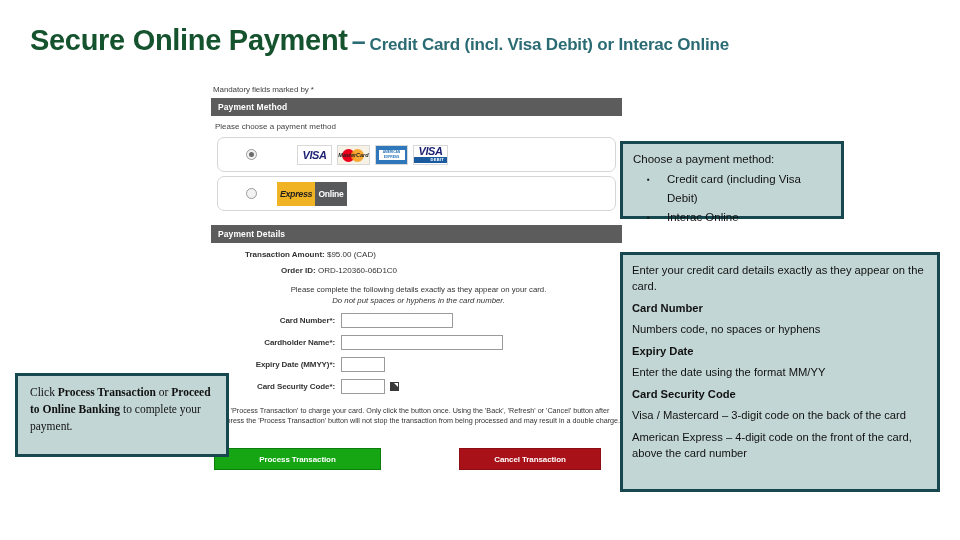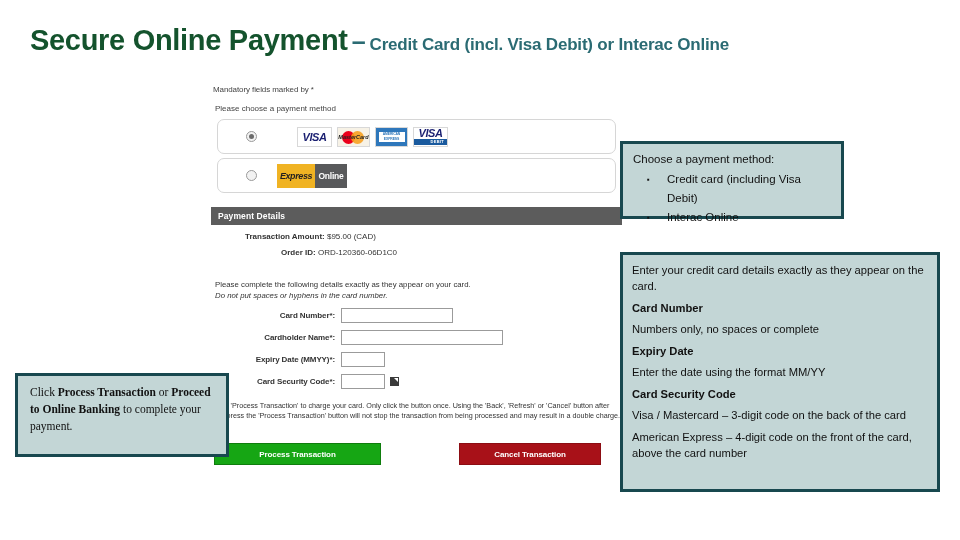--- a/index.html
+++ b/index.html
@@ -178,21 +178,21 @@
     letter-spacing: -0.2px;
   }
 
   
   .pd-line {
     font-size: 8px; color: #333; padding-left: 34px; margin-top: 7px;
     font-weight: bold;
   }
   .pd-line span.val { font-weight: normal; }
   .pd-note {
-    font-size: 7.8px; color: #333; padding-left: 4px; margin-top: 22px; line-height: 11px;
+    font-size: 7.8px; color: #333; padding-left: 4px; margin-top: 9px; line-height: 11px; text-align: center;
   }
   .pd-note .ital { font-style: italic; }
 
   .field-row {
     display: flex; align-items: center; margin-top: 7px;
   }
   .field-label {
     width: 124px; text-align: right; font-size: 8px; font-weight: bold;
     color: #333; padding-right: 6px; letter-spacing: -0.1px;
   }
@@ -262,20 +262,21 @@
 <body>
 
 <div id="page-title">
   <span class="main">Secure Online Payment</span><span class="dash">–</span><span class="sub">Credit Card (incl. Visa Debit) or Interac Online</span>
 </div>
 
 <div id="form-screenshot">
 
   <div class="mandatory-note">Mandatory fields marked by *</div>
 
+  <div class="section-bar">Payment Method</div>
   <div class="section-intro">Please choose a payment method</div>
 
   <div class="method-row">
     <div class="radio checked"></div>
     <div class="logos">
       <div class="logo logo-visa">VISA</div>
       <div class="logo logo-mc">
         <span class="mc-c1"></span>
           <span class="mc-c2"></span>
         <span class="mc-txt">MasterCard</span>
@@ -347,21 +348,21 @@
   <p class="head">Choose a payment method:</p>
   <ul>
     <li>Credit card (including Visa Debit)</li>
     <li>Interac Online</li>
   </ul>
 </div>
 
 <div class="callout" id="callout-details">
   <p class="txt">Enter your credit card details exactly as they appear on the card.</p>
   <p class="lbl">Card Number</p>
-  <p class="txt">Numbers only, no spaces or complete</p>
+  <p class="txt">Numbers code, no spaces or hyphens</p>
   <p class="lbl">Expiry Date</p>
   <p class="txt">Enter the date using the format MM/YY</p>
   <p class="lbl">Card Security Code</p>
   <p class="txt">Visa / Mastercard – 3-digit code on the back of the card</p>
   <p class="txt">American Express – 4-digit code on the front of the card, above the card number</p>
 </div>
 
 <div class="callout" id="callout-left">
   <p class="txt"><span>Click </span><b>Process Transaction</b><span> or </span><b>Proceed to Online Banking</b><span> to complete your payment.</span></p>
 </div>

